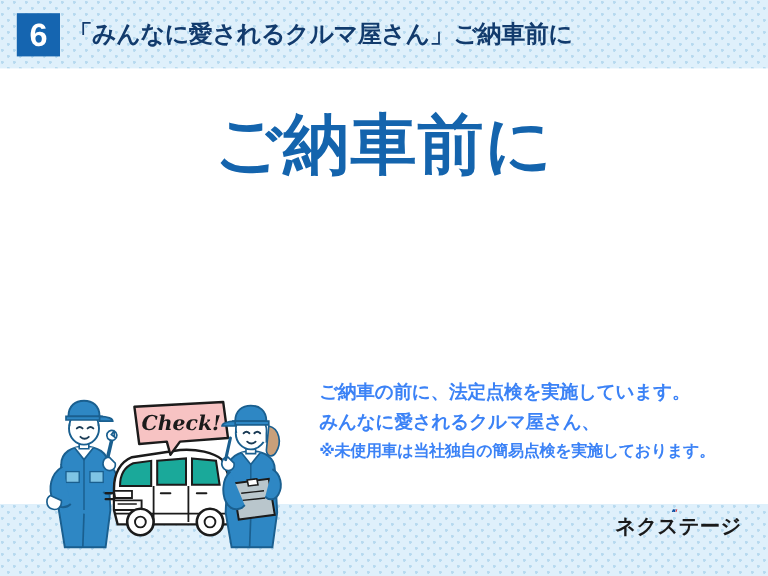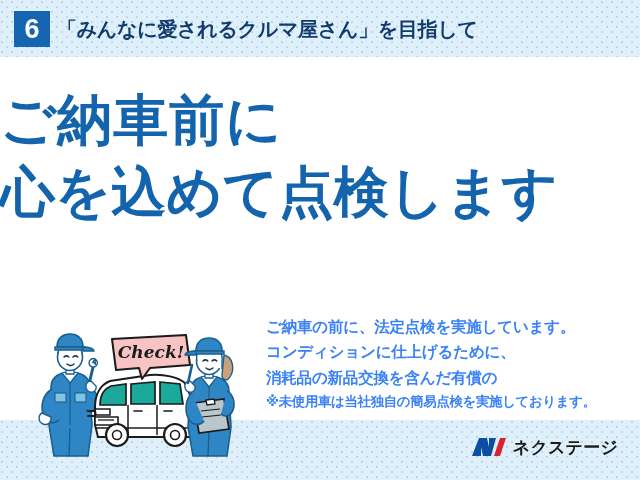--- a/index.html
+++ b/index.html
@@ -69,21 +69,21 @@
     width: 640px;
     height: 363px;
     background: #ffffff;
   }
 
   #headline {
     position: absolute;
     left: 0;
     top: 27px;
     width: 640px;
-    text-align: left;
+    text-align: center;
     color: #1464ad;
     font-weight: bold;
     font-size: 55px;
     line-height: 72px;
     letter-spacing: 1px;
     font-family: "DejaVu Sans", "Liberation Sans", sans-serif;
   }
   #headline .hl-line {
     display: block;
   }
@@ -130,24 +130,25 @@
   #footer {
     position: absolute;
     left: 0;
     top: 420px;
     width: 640px;
     height: 60px;
   }
   #logo {
     position: absolute;
     right: 22px;
-    top: 14px;
+    top: 4px;
     height: 26px;
     display: flex;
     align-items: center;
+    flex-direction: column;
   }
   #logo-mark {
     width: 36px;
     height: 22px;
     margin-right: 7px;
   }
   #logo-text {
     font-size: 17px;
     font-weight: bold;
     color: #1a1a1a;
@@ -155,34 +156,32 @@
     font-family: "DejaVu Sans", "Liberation Sans", sans-serif;
   }
 </style>
 </head>
 <body>
 
 <div id="page">
 
   <div id="header">
     <div id="badge">6</div>
-    <div id="header-title">「みんなに愛されるクルマ屋さん」を目指して</div>
+    <div id="header-title">「みんなに愛されるクルマ屋さん」ご納車前に</div>
   </div>
 
   <div id="panel">
 
     <div id="headline">
       <span class="hl-line hl-line-1">ご納車前に</span>
-      <span class="hl-line hl-line-2">心を込めて点検します</span>
     </div>
 
     <div id="body-copy">
       <span class="p-line">ご納車の前に、法定点検を実施しています。</span>
-      <span class="p-line">コンディションに仕上げるために、</span>
-      <span class="p-line">消耗品の新品交換を含んだ有償の</span>
+      <span class="p-line">みんなに愛されるクルマ屋さん、</span>
       <span class="p-line note">※未使用車は当社独自の簡易点検を実施しております。</span>
     </div>
 
     <div id="illustration">
       <svg width="205" height="134" viewBox="0 0 205 134" xmlns="http://www.w3.org/2000/svg">
 
         <g>
 
           <path d="M13 62 C13 52 22 47 32 47 C43 47 52 52 52 62 L54 100 L50 131 L16 131 L11 100 Z" fill="#2e87c4" stroke="#1a5f8f" stroke-width="1.6"></path>
 

